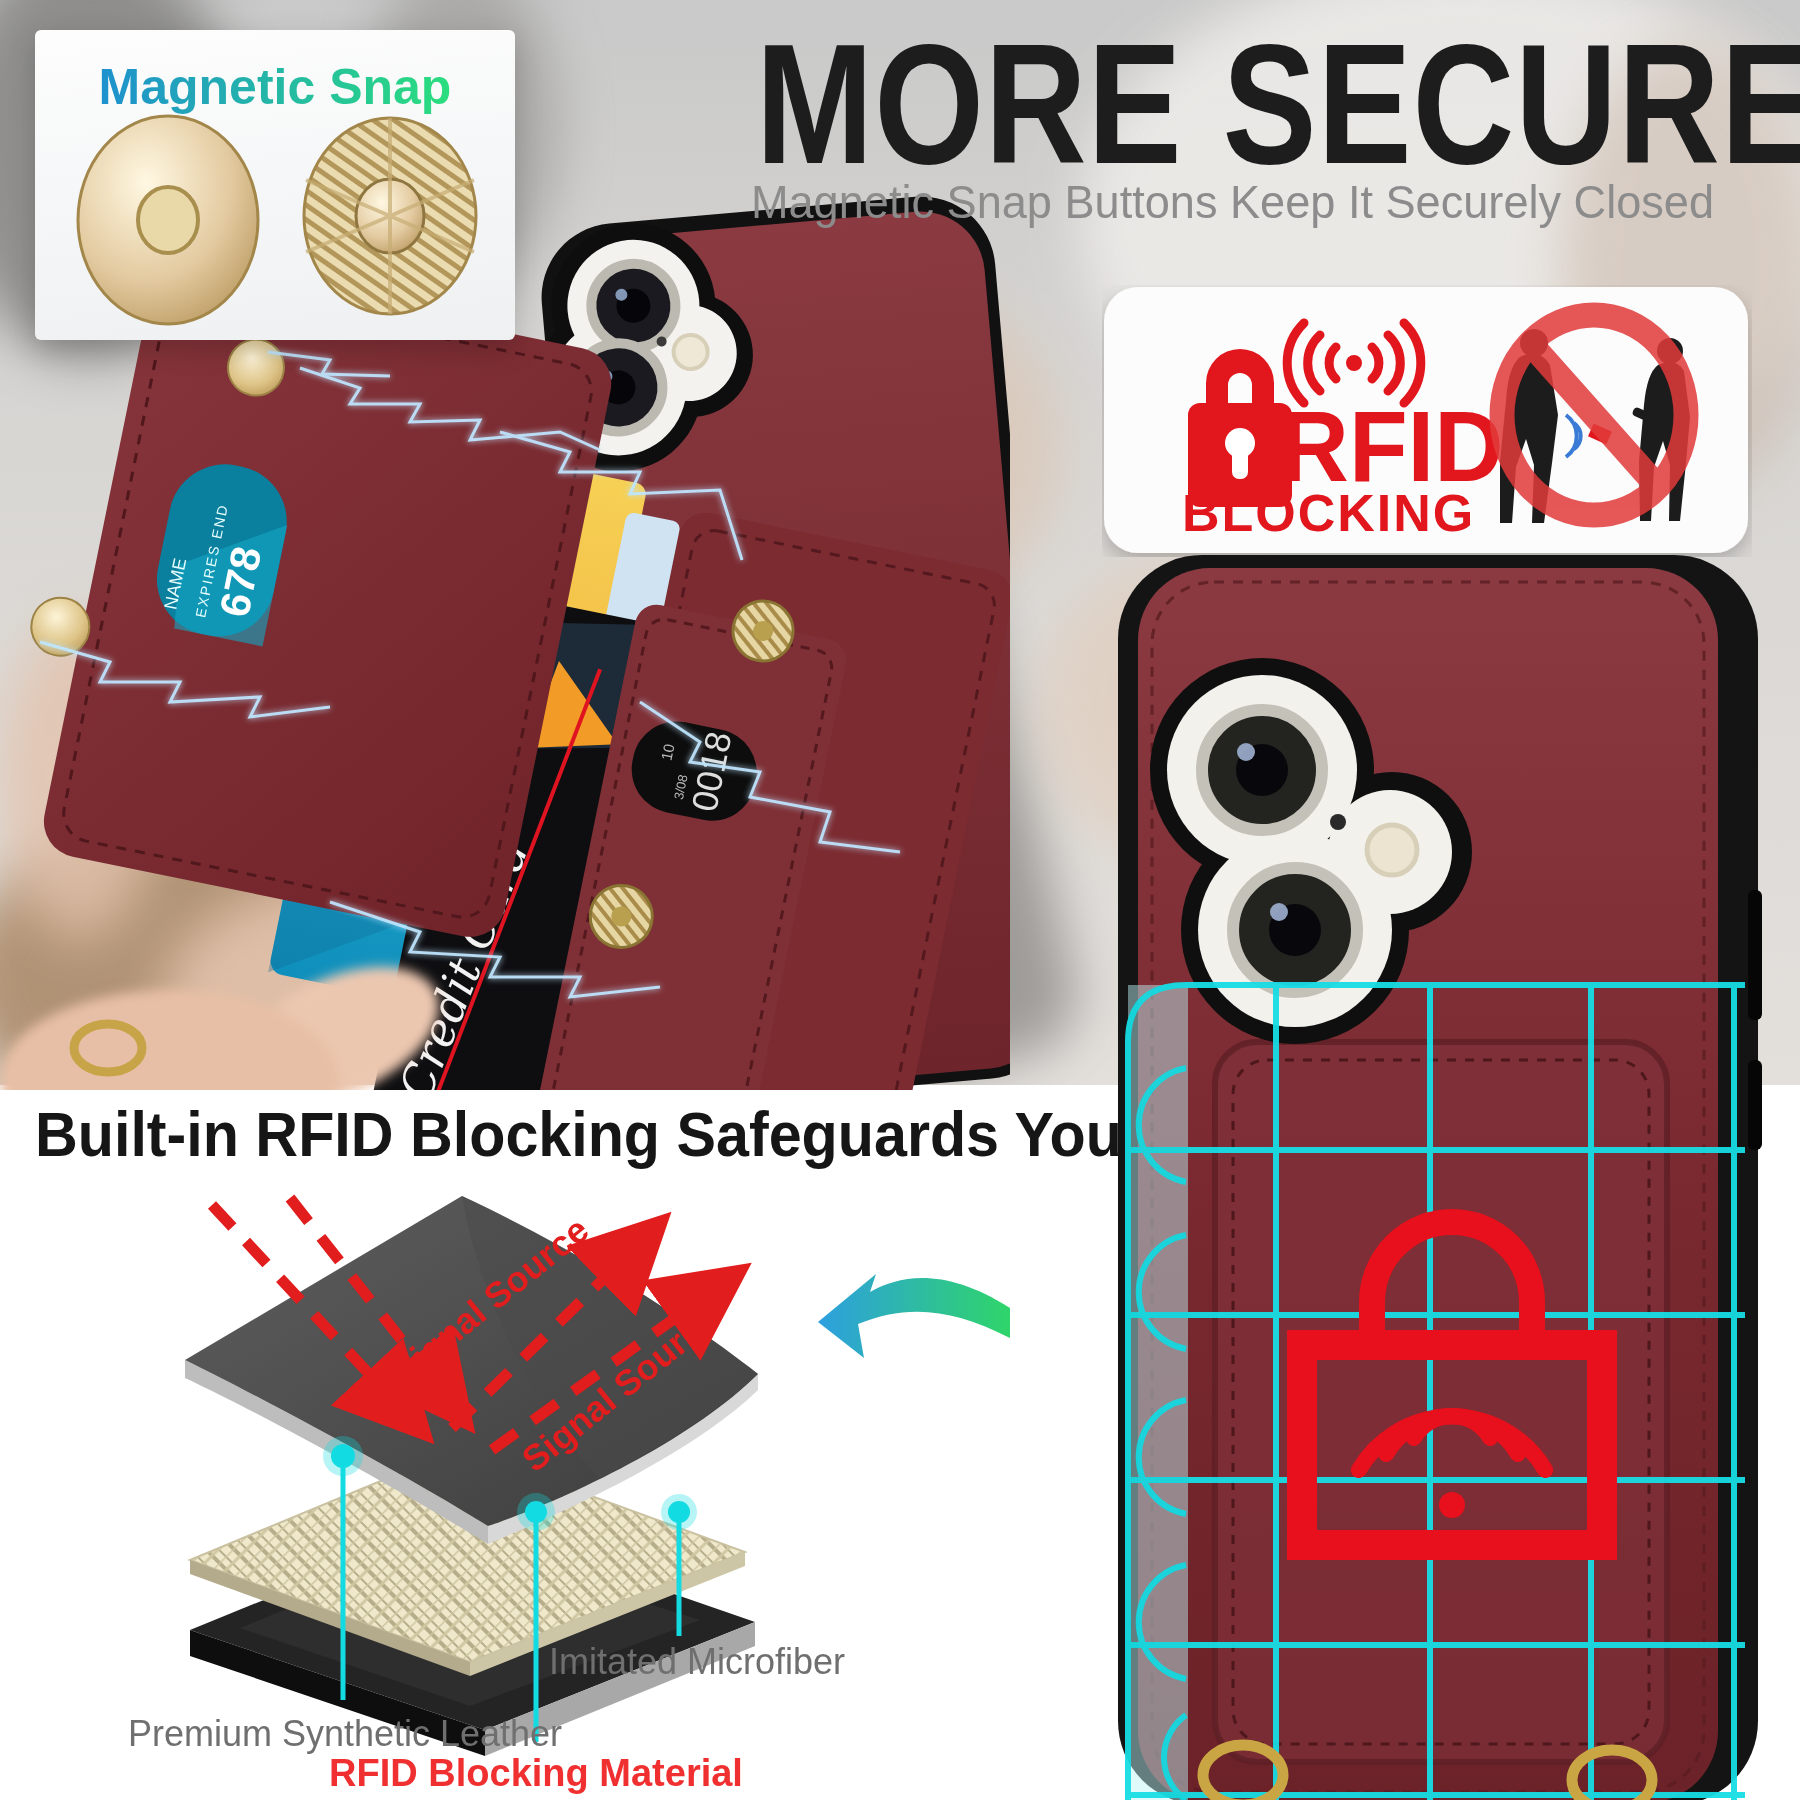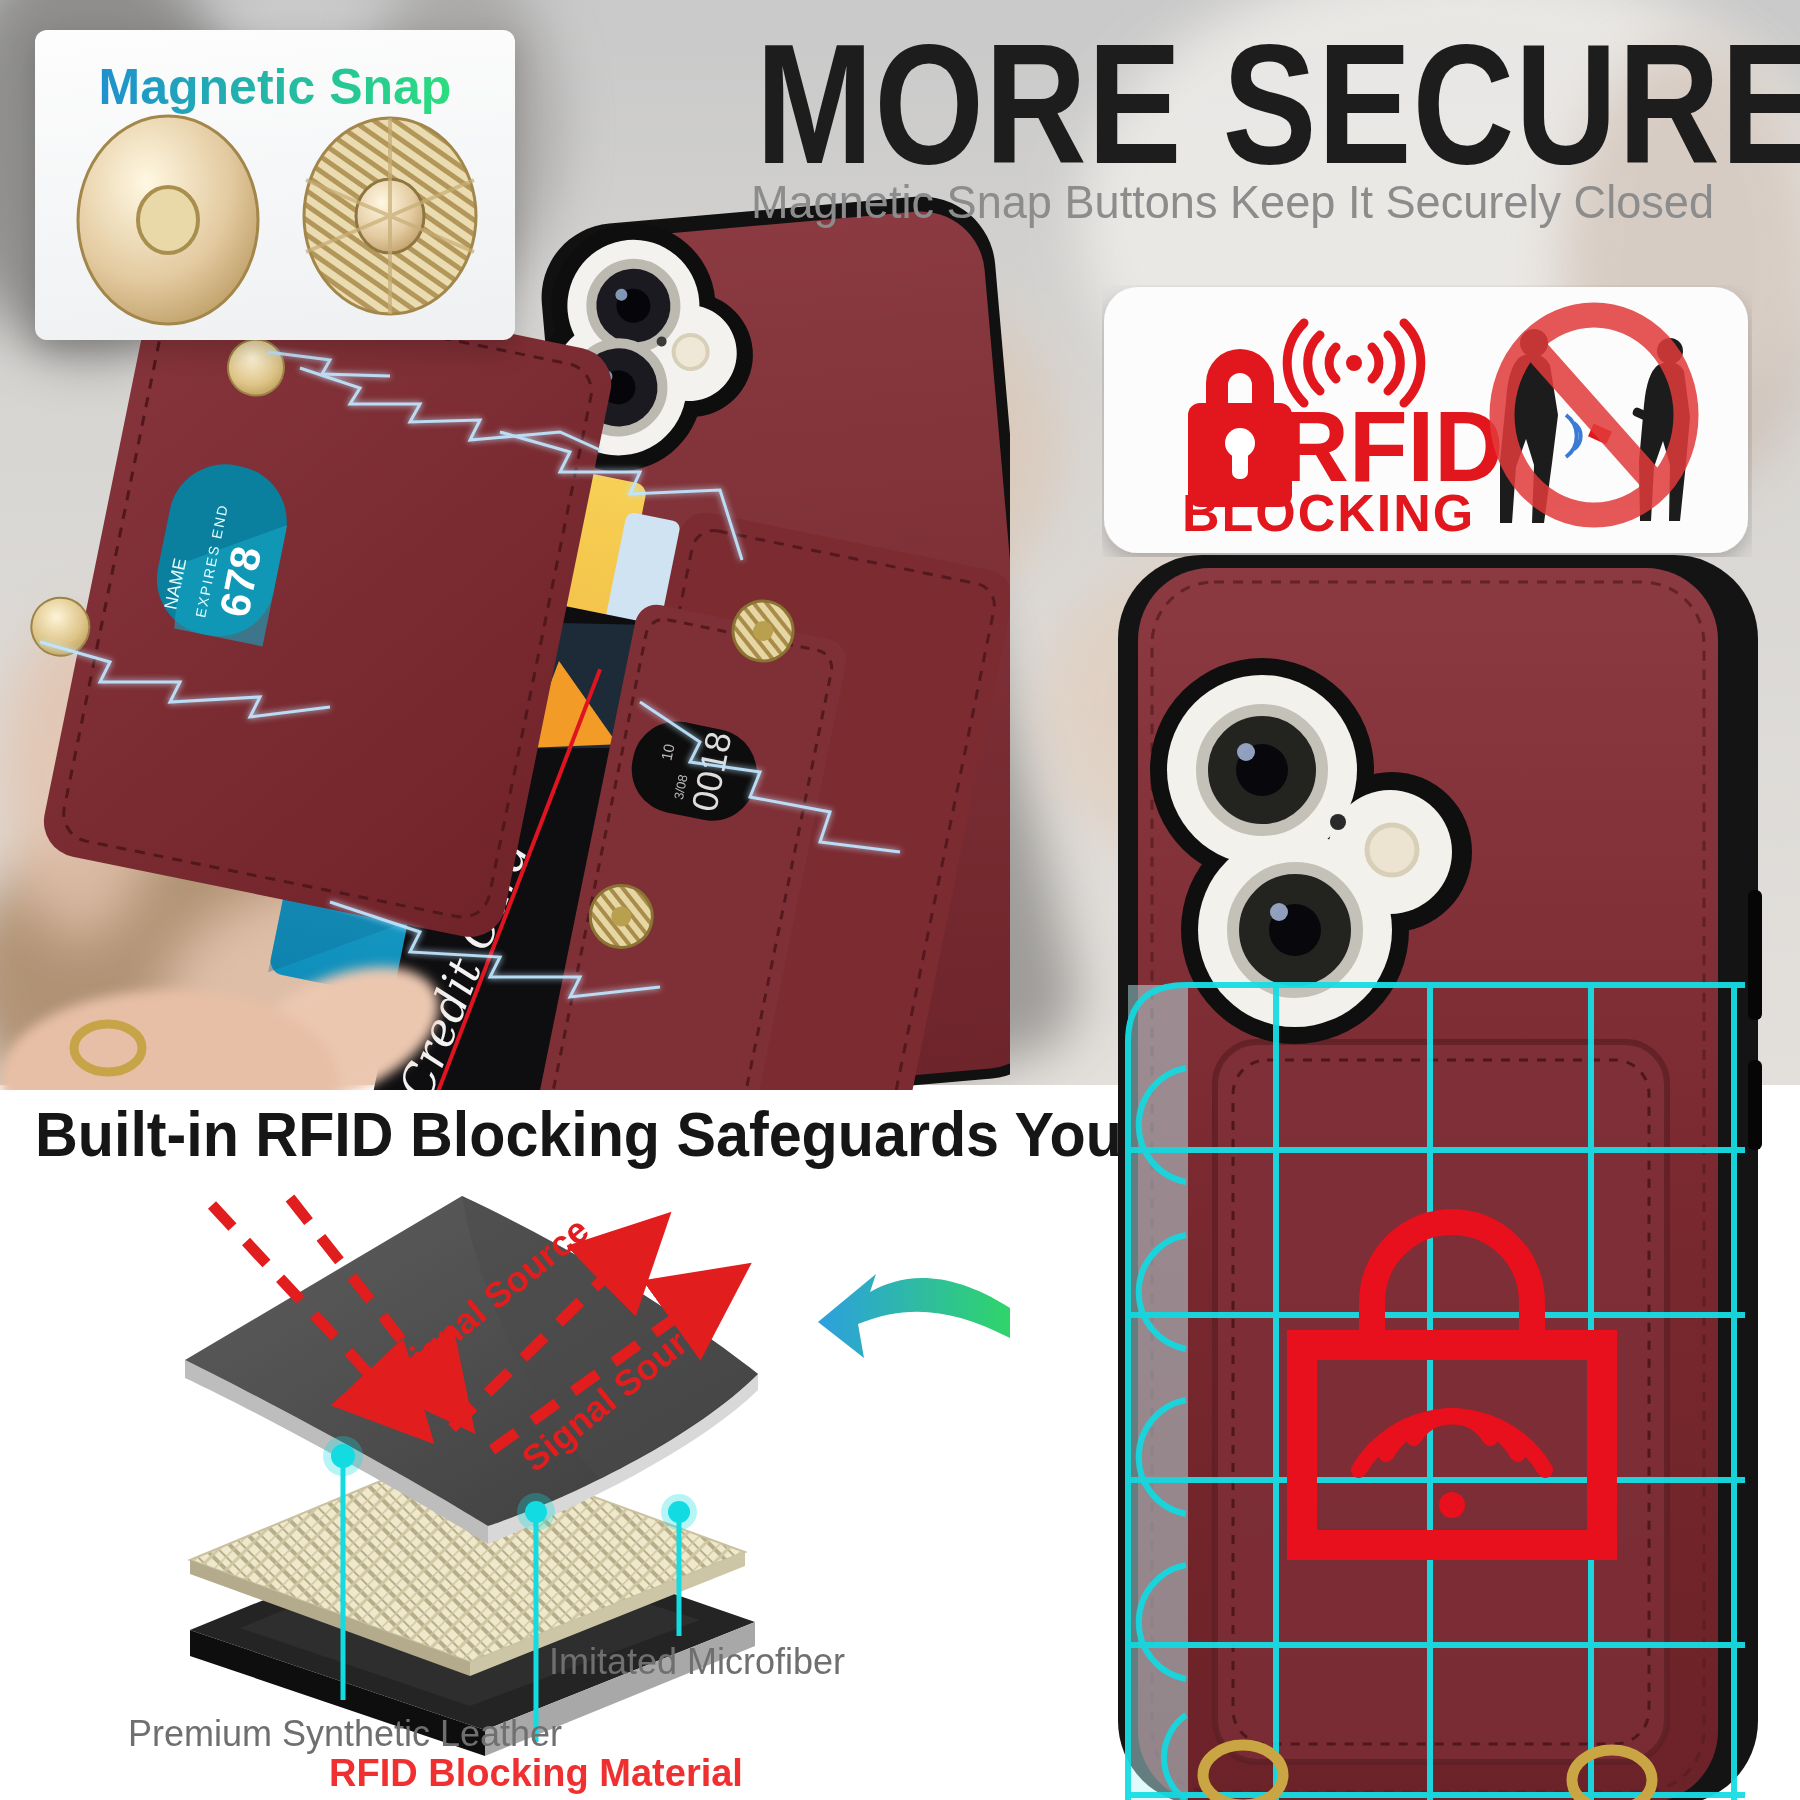--- a/index.html
+++ b/index.html
@@ -6,21 +6,21 @@
   #canvas{position:relative;width:1800px;height:1800px;overflow:hidden;
           font-family:"Liberation Sans",sans-serif;background:#ffffff;}
   .abs{position:absolute;}
   
   #bg{left:0;top:0;width:1800px;height:1090px;overflow:hidden;
       background:linear-gradient(180deg,#c9c9c9 0%,#d8d6d3 40%,#e3e0dc 100%);}
   #bg .blob{position:absolute;filter:blur(26px);border-radius:50%;}
   #white-band{left:0;top:1085px;width:1800px;height:715px;background:#ffffff;}
   
   #mag-badge{left:35px;top:30px;width:480px;height:310px;background:linear-gradient(175deg,#fdfdfd,#eef0f2);
-             border-radius:12px;box-shadow:0 10px 28px rgba(0,0,0,.18);}
+             border-radius:6px;box-shadow:0 10px 28px rgba(0,0,0,.18);}
   #mag-title{left:55px;top:28px;width:370px;text-align:center;font-size:50px;font-weight:bold;
              background:linear-gradient(90deg,#1e8fd0,#2be07b);-webkit-background-clip:text;background-clip:text;color:transparent;}
   
   #hdr{left:665px;top:18px;width:1135px;text-align:center;}
   #hdr-title{font-size:168px;font-weight:bold;color:#1d1d1d;letter-spacing:1px;
              transform:scale(.84,1.02);transform-origin:center top;white-space:nowrap;line-height:1.0;}
   #hdr-sub{margin-top:-12px;font-size:47px;color:#8c8c8c;transform:scaleX(.96);transform-origin:center top;white-space:nowrap;}
   
   #rfid-badge{left:1102px;top:285px;width:714px;height:272px;}
   

